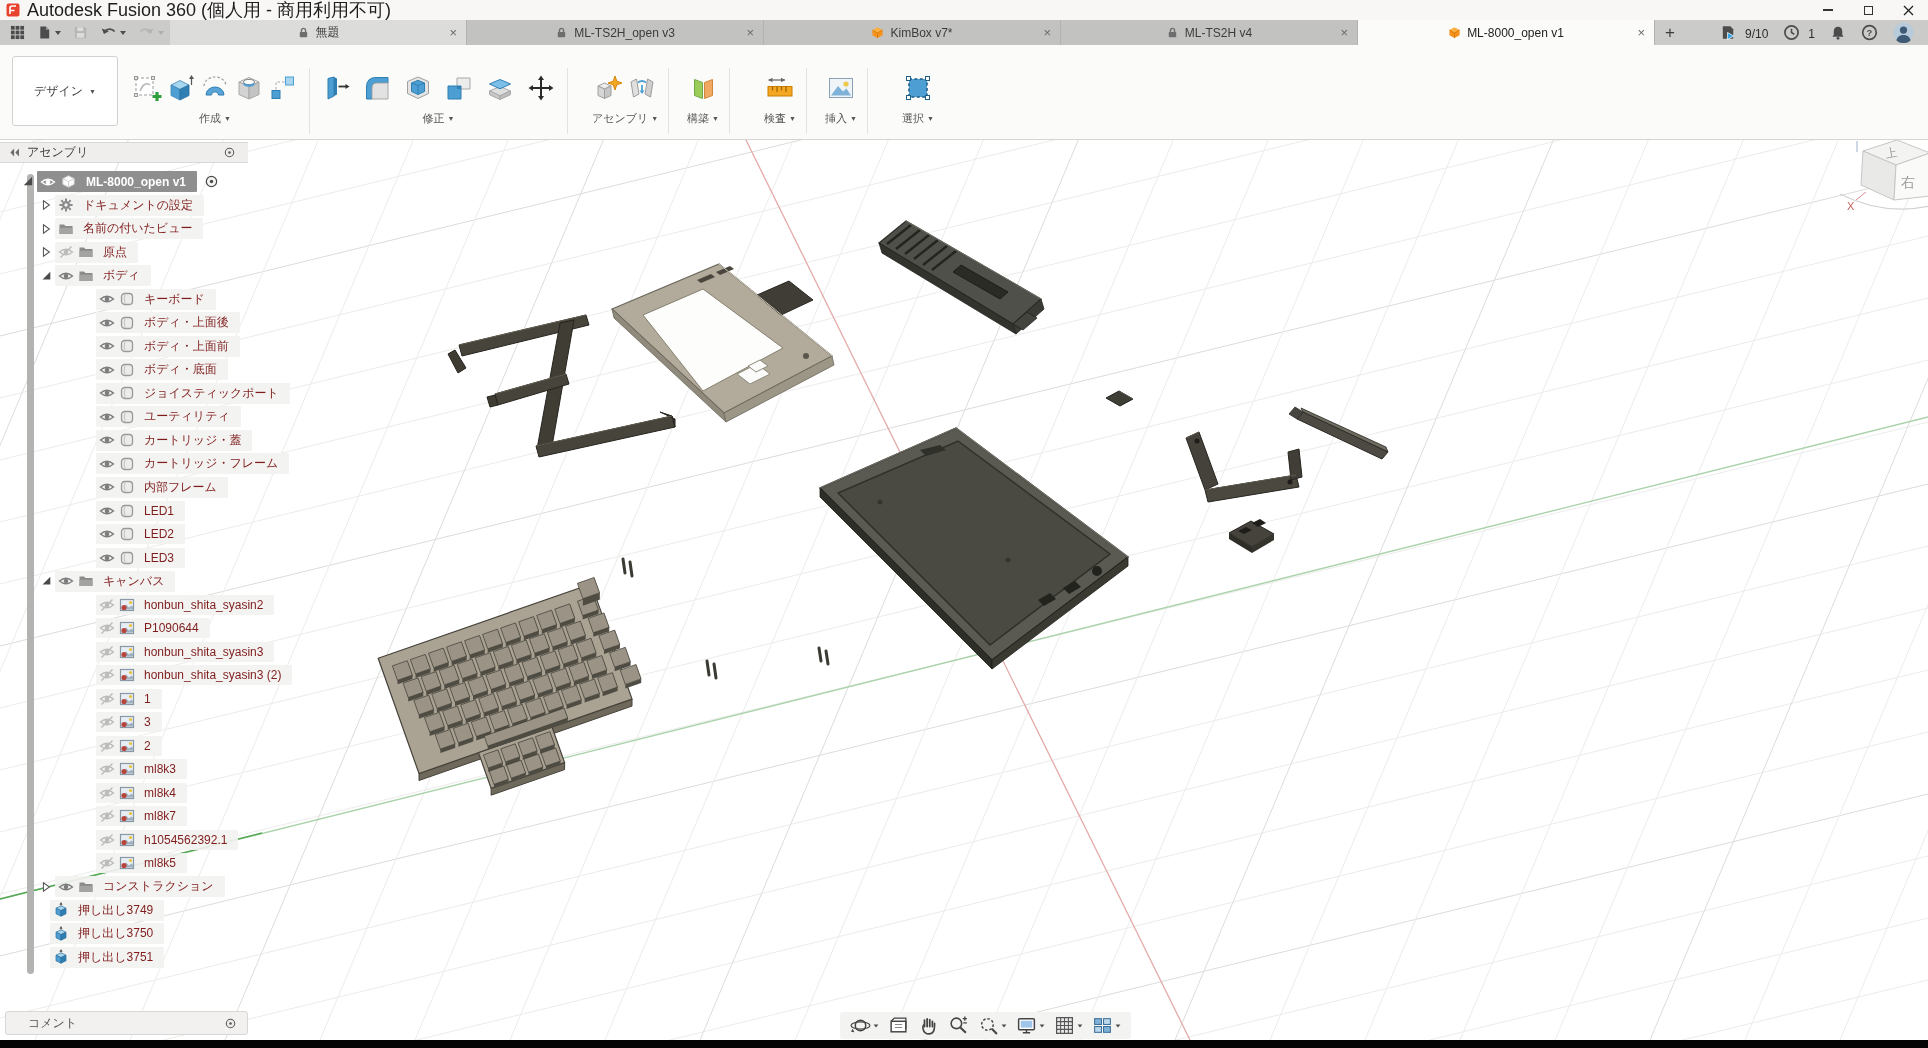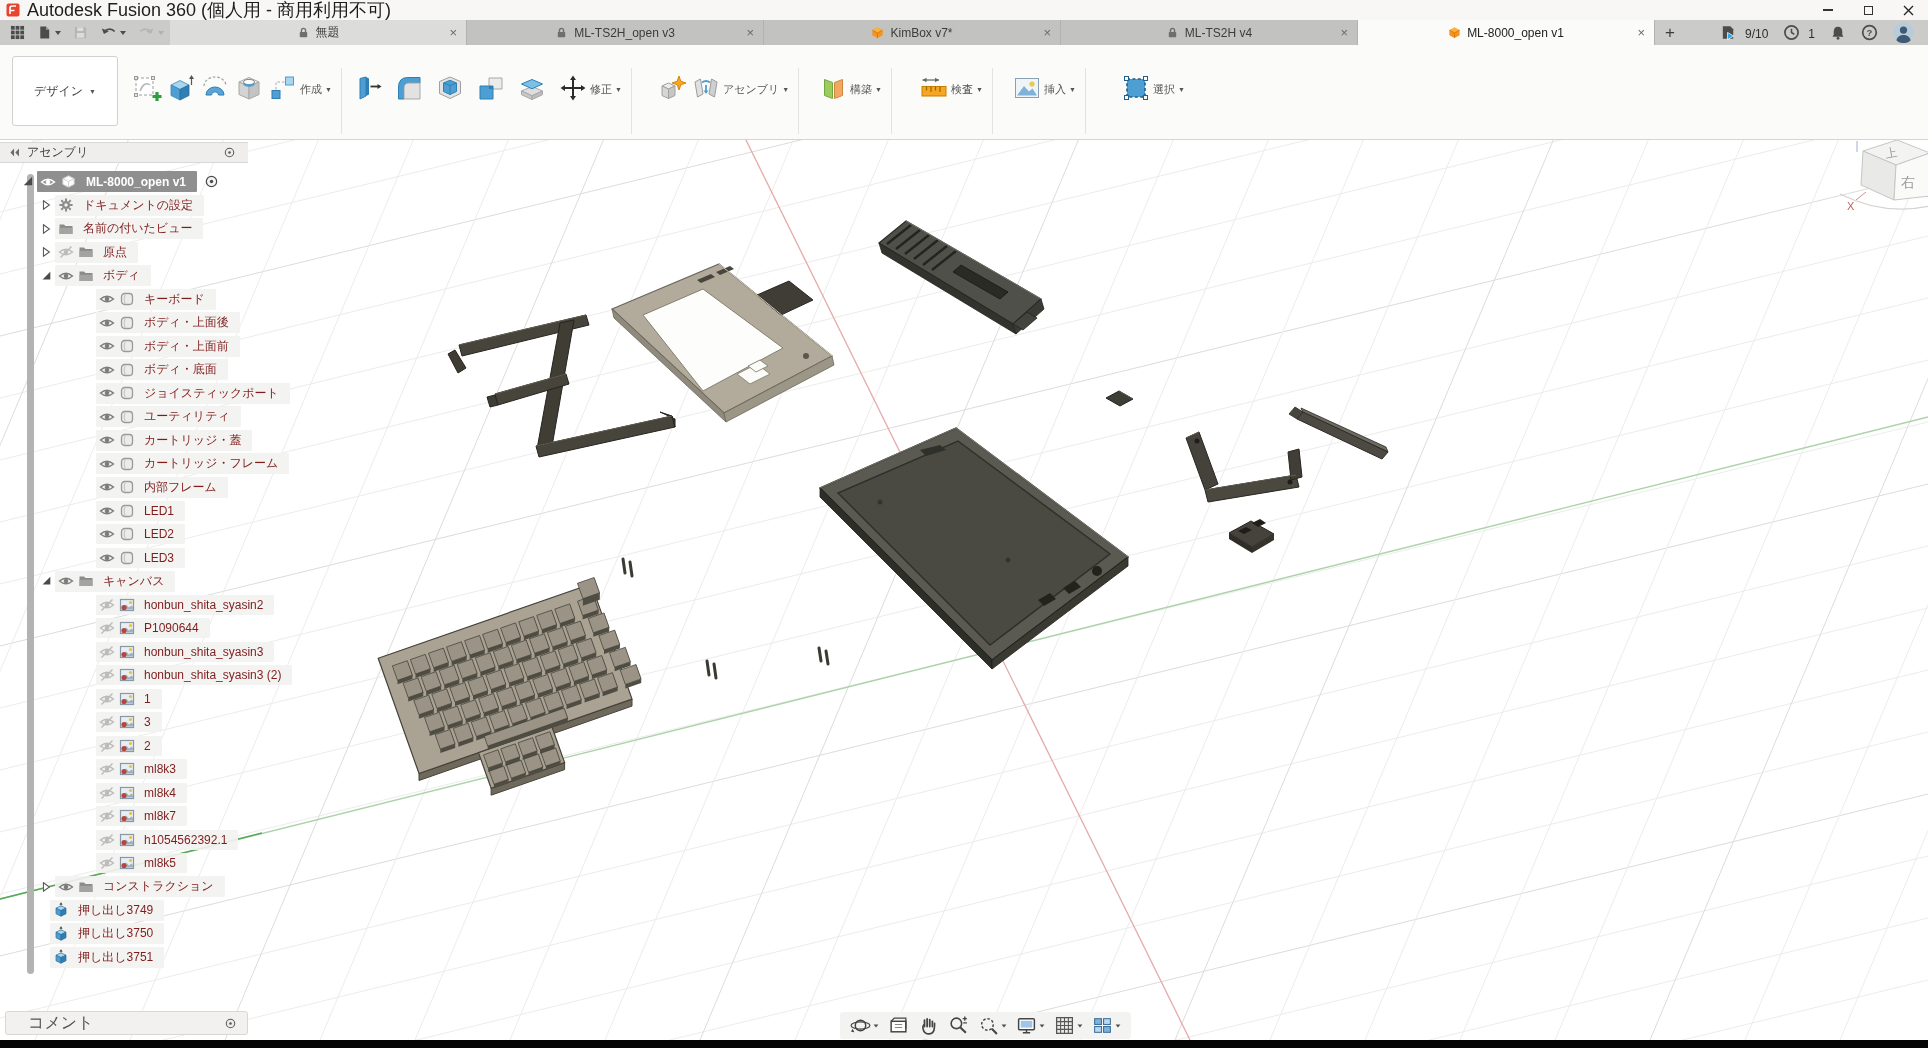--- a/index.html
+++ b/index.html
@@ -39,21 +39,21 @@
 
 .ribbon{position:absolute;left:0;top:45px;width:100%;height:95px;background:#fbfbfa;
   border-bottom:1px solid #d6d5d4;z-index:11}
 .design-box{position:absolute;left:12px;top:11px;width:106px;height:70px;background:#fff;
   border:1px solid #d2d1d0;border-radius:3px;display:flex;align-items:center;justify-content:center;
   gap:6px;font-size:12px;color:#3c3c3c}
 .ribbon-tabs{position:absolute;left:142px;top:3px;display:flex;gap:34px;font-size:12px;color:#555}
 .rtab{padding:2px 2px 3px 2px;cursor:default;white-space:nowrap}
 .rtab.active{color:#222;border-bottom:3px solid #1a9ad6;font-weight:bold}
 .tool-strip{position:absolute;left:130px;top:23px;display:flex;align-items:flex-start}
-.rgroup{display:flex;flex-direction:row;align-items:center}
+.rgroup{display:flex;flex-direction:column;align-items:center}
 .gi-row{display:flex;align-items:center}
 .gi{width:34px;height:40px;display:flex;align-items:center;justify-content:center}
 .gi svg{width:30px;height:30px}
 .glabel{margin-top:3px;font-size:11px;color:#555;display:flex;align-items:center;gap:3px;white-space:nowrap}
 .gcaret{font-size:7px;color:#555}
 .vsep{width:1px;height:66px;background:#e4e3e2;margin:0 9px}
 
 
 #scene{position:absolute;left:0;top:136px;z-index:1}
 
@@ -76,21 +76,21 @@
 .t-group{margin-left:38px}
 .t-child{margin-left:96px}
 .t-feature{margin-left:50px}
 .root-pill{background:#8f8f8f}
 .root-pill .tlabel{color:#fff;font-weight:bold}
 .root-target{margin-left:7px;display:flex}
 
 
 .comment-bar{position:absolute;left:5px;top:1011px;width:243px;height:24px;background:#f2f1f0;
   border:1px solid #d8d7d6;border-radius:3px;display:flex;align-items:center;z-index:7}
-.comment-label{font-size:16px;color:#555;margin-left:22px}
+.comment-label{font-size:12px;color:#555;margin-left:22px}
 .comment-target{margin-left:auto;margin-right:10px;display:flex}
 .navbar{position:absolute;left:840px;top:1012px;height:27px;background:rgba(242,242,241,0.95);
   border-radius:3px;display:flex;align-items:center;gap:9px;padding:0 10px;z-index:7}
 .nav-item{display:flex;align-items:center;gap:2px}
 .nav-item svg{width:21px;height:21px}
 .bottom-strip{position:absolute;left:0;top:1040px;width:100%;height:8px;background:#050505;z-index:13}
 text{user-select:none}
 </style>
 </head>
 <body>
@@ -765,21 +765,21 @@
             </svg>
           </span>
       </div>
       <div class="glabel">
           <span>構築</span>
           <span class="gcaret">▼</span>
         </div>
     </div>
     <div class="vsep"></div>
 
-    <div class="rgroup" style="margin-left:16px">
+    <div class="rgroup" style="margin-left:24px">
       <div class="gi-row">
         <span class="gi">
             <svg viewBox="0 0 30 30">
               <path d="M3.5 7 H20" stroke="#666" stroke-width="1.2"></path>
               <path d="M3.5 7 l4 -2.2 v4.4 Z M20 7 l-4 -2.2 v4.4 Z" fill="#666"></path>
               <rect x="3" y="13.5" width="24" height="9.5" fill="#f5a623" stroke="#c77f00"></rect>
               <path d="M7.5 13.5 v4 M12 13.5 v5.5 M16.5 13.5 v4 M21 13.5 v5.5" stroke="#9a6400" stroke-width="1.2"></path>
             </svg>
           </span>
       </div>

